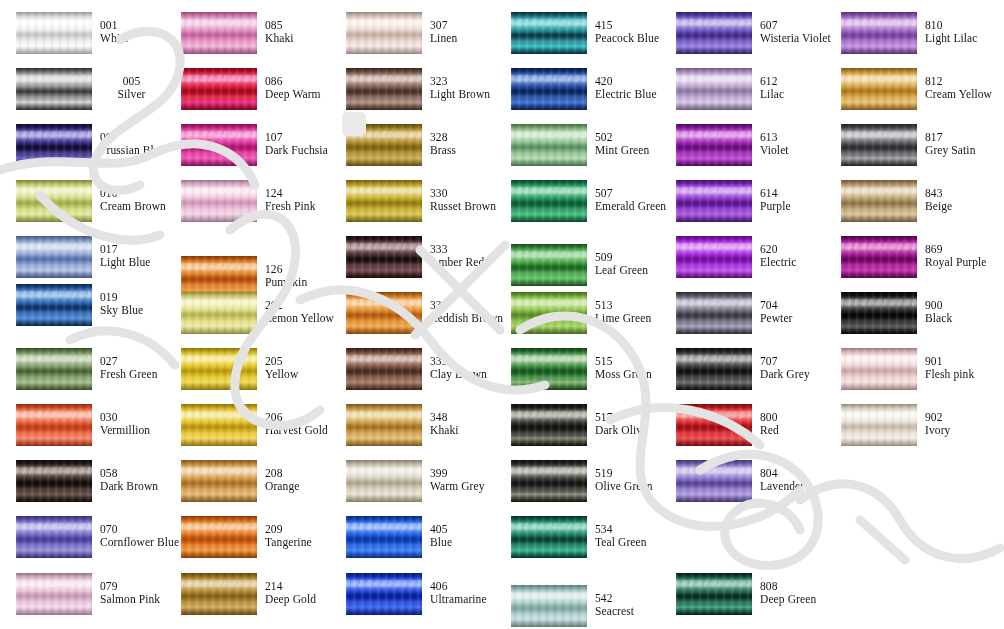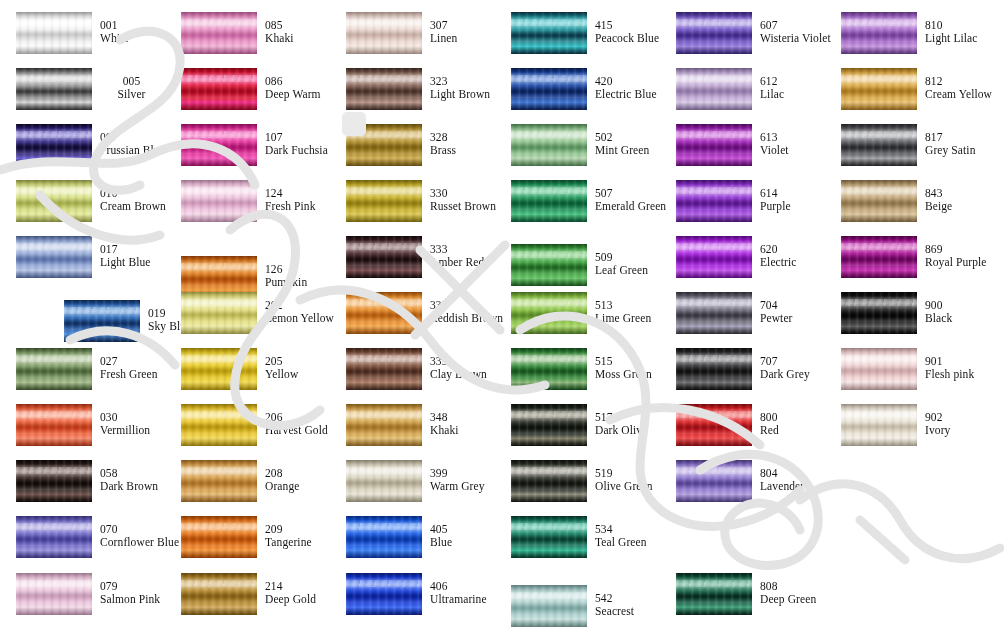--- a/index.html
+++ b/index.html
@@ -165,21 +165,21 @@
         <div class="swatch" style="background: linear-gradient(rgb(95, 121, 184) 0%, rgb(143, 166, 216) 12%, rgb(185, 200, 234) 24%, rgb(143, 166, 216) 44%, rgb(95, 121, 184) 56%, rgb(143, 166, 216) 72%, rgb(185, 200, 234) 82%, rgb(95, 121, 184) 100%);">
           <span class="fibers"></span>
           <span class="mottle"></span>
           <span class="sheen"></span>
         </div>
         <div class="label">
           <span class="code">017</span>
           <span class="name">Light Blue</span>
         </div>
       </div>
-      <div class="cell" style="left: 0px; top: 300px; margin-left: 48px;">
+      <div class="cell" style="left: 0px; top: 284px;">
         <div class="swatch" style="background: linear-gradient(rgb(16, 50, 107) 0%, rgb(33, 96, 180) 12%, rgb(78, 144, 221) 24%, rgb(33, 96, 180) 44%, rgb(16, 50, 107) 56%, rgb(33, 96, 180) 72%, rgb(78, 144, 221) 82%, rgb(16, 50, 107) 100%);">
           <span class="fibers"></span>
           <span class="mottle"></span>
           <span class="sheen"></span>
         </div>
         <div class="label">
           <span class="code">019</span>
           <span class="name">Sky Blue</span>
         </div>
       </div>

